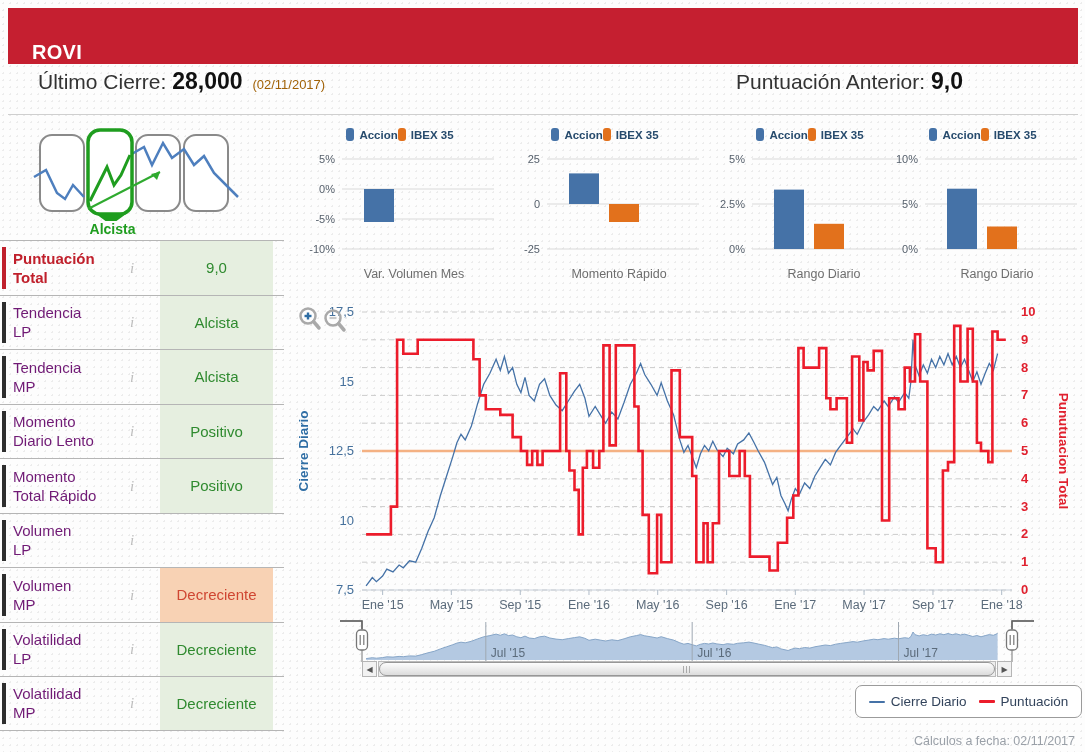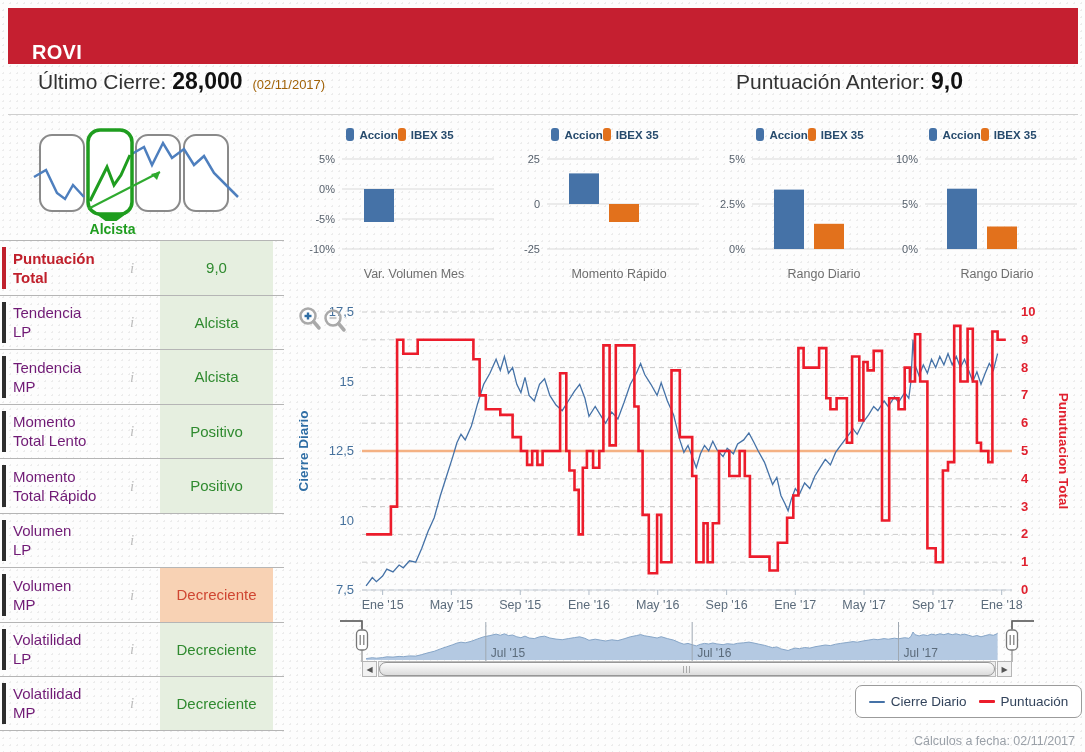--- a/index.html
+++ b/index.html
@@ -113,21 +113,21 @@
           <div>Tendencia</div>
           <div>MP</div>
         </div>
         <span class="info-i">i</span>
         <div class="ival good">Alcista</div>
       </div>
       <div class="irow">
         <div class="accent"></div>
         <div class="ilabel">
           <div>Momento</div>
-          <div>Total Lento</div>
+          <div>Diario Lento</div>
         </div>
         <span class="info-i">i</span>
         <div class="ival good">Positivo</div>
       </div>
       <div class="irow">
         <div class="accent"></div>
         <div class="ilabel">
           <div>Momento</div>
           <div>Total Rápido</div>
         </div>

